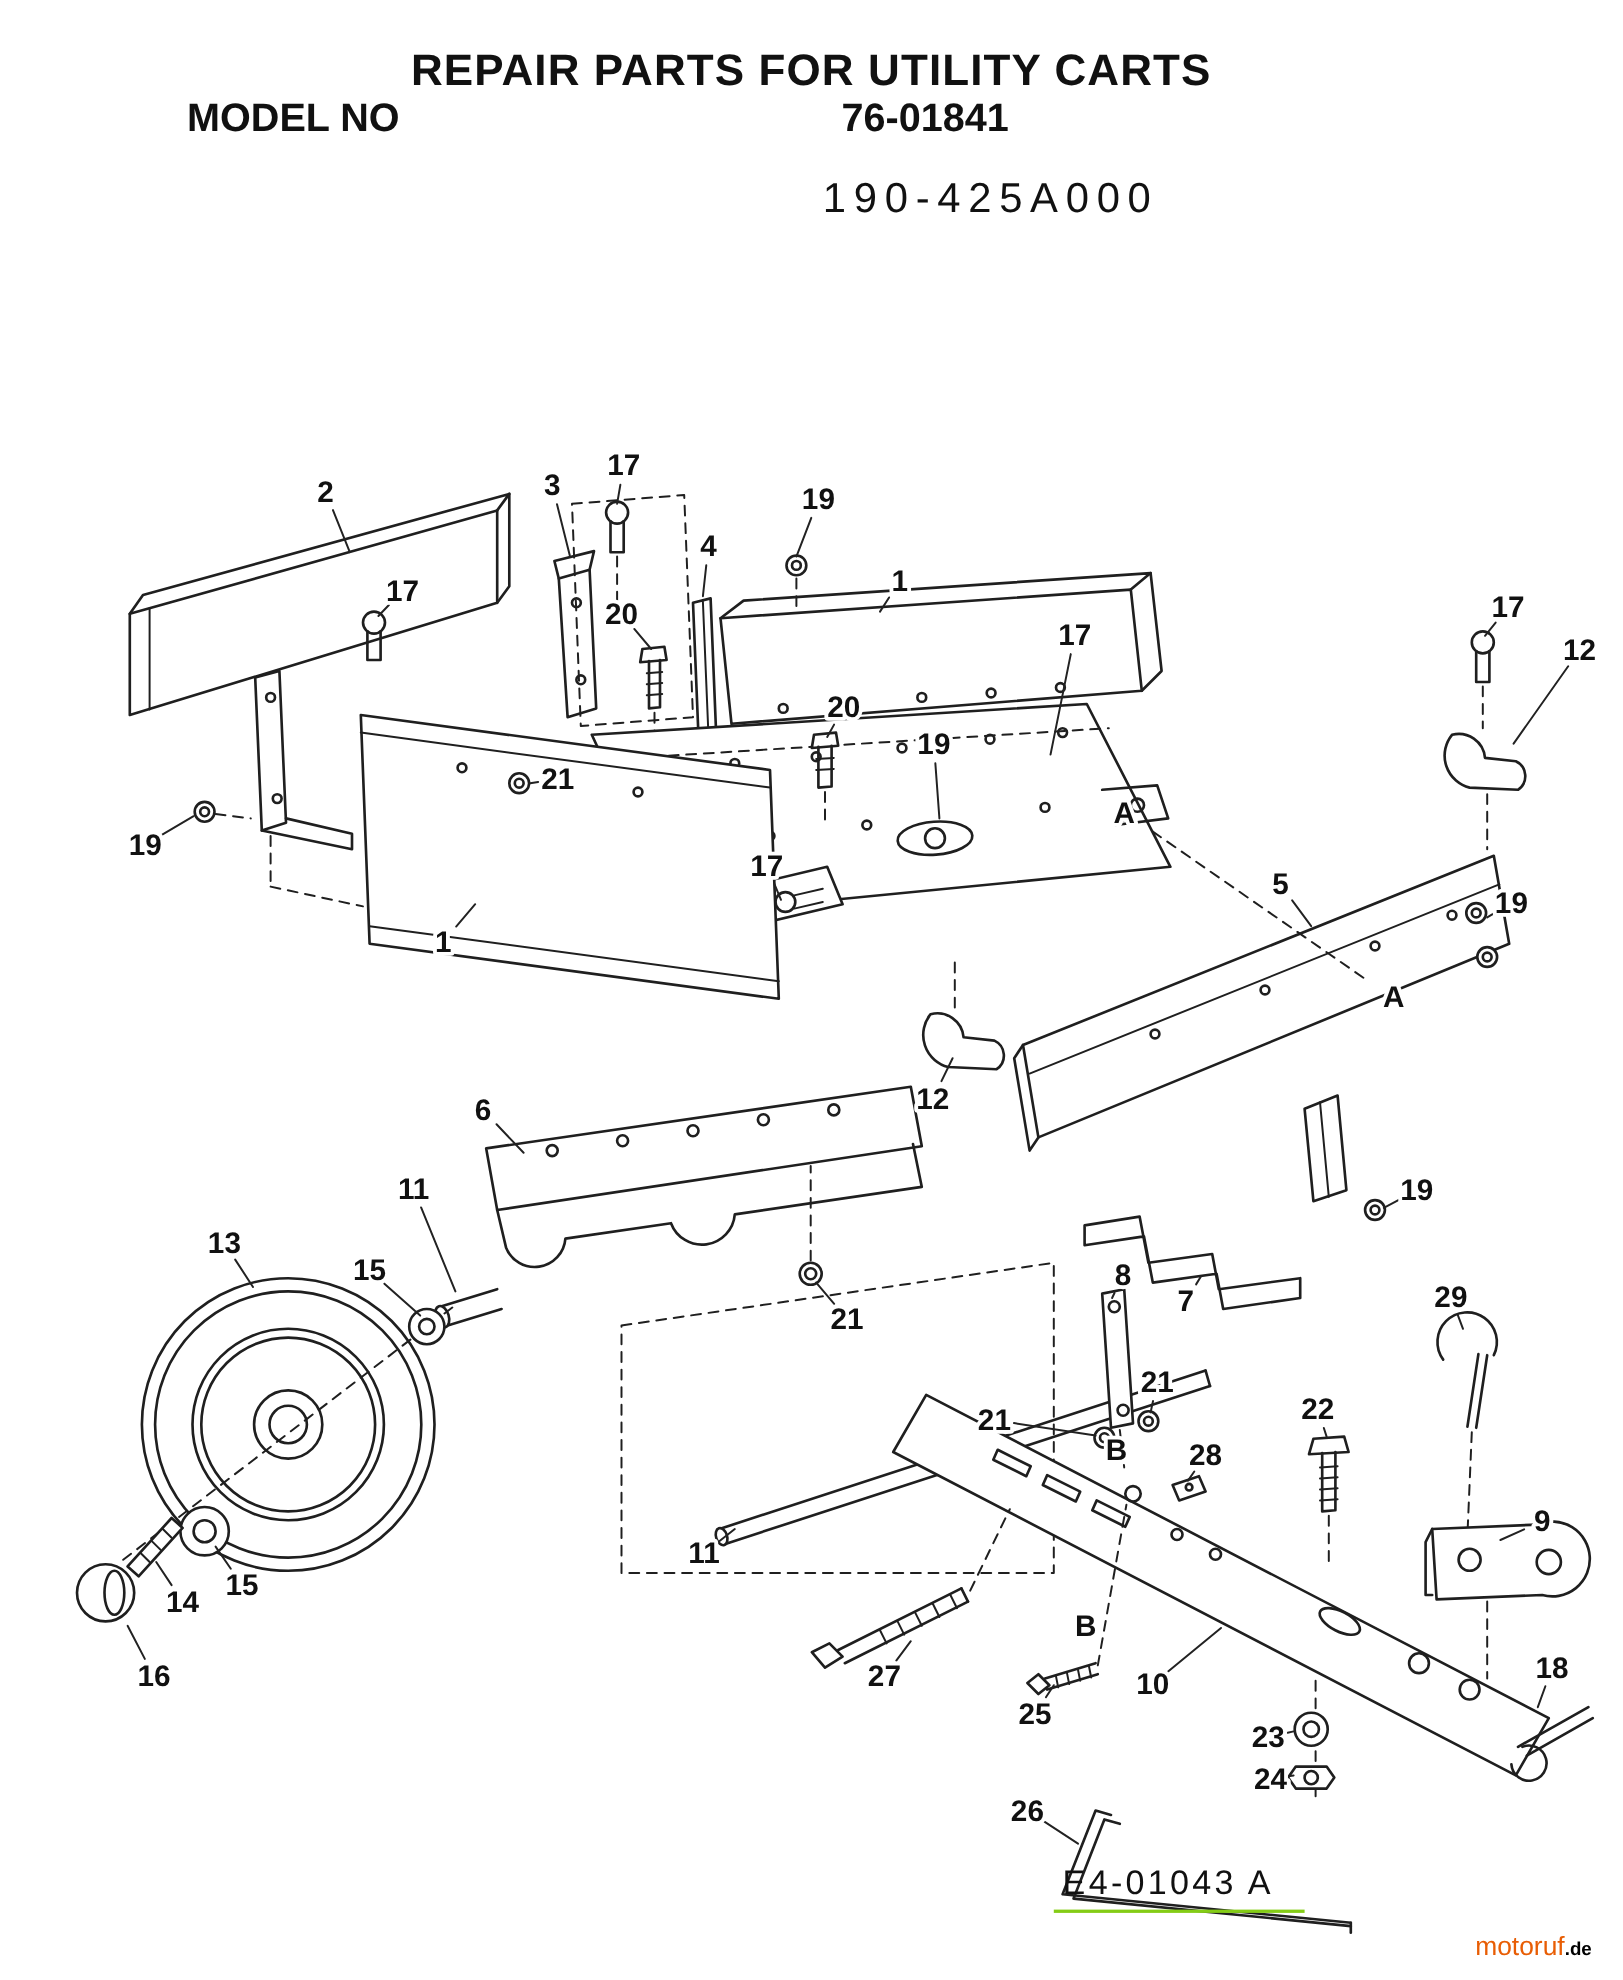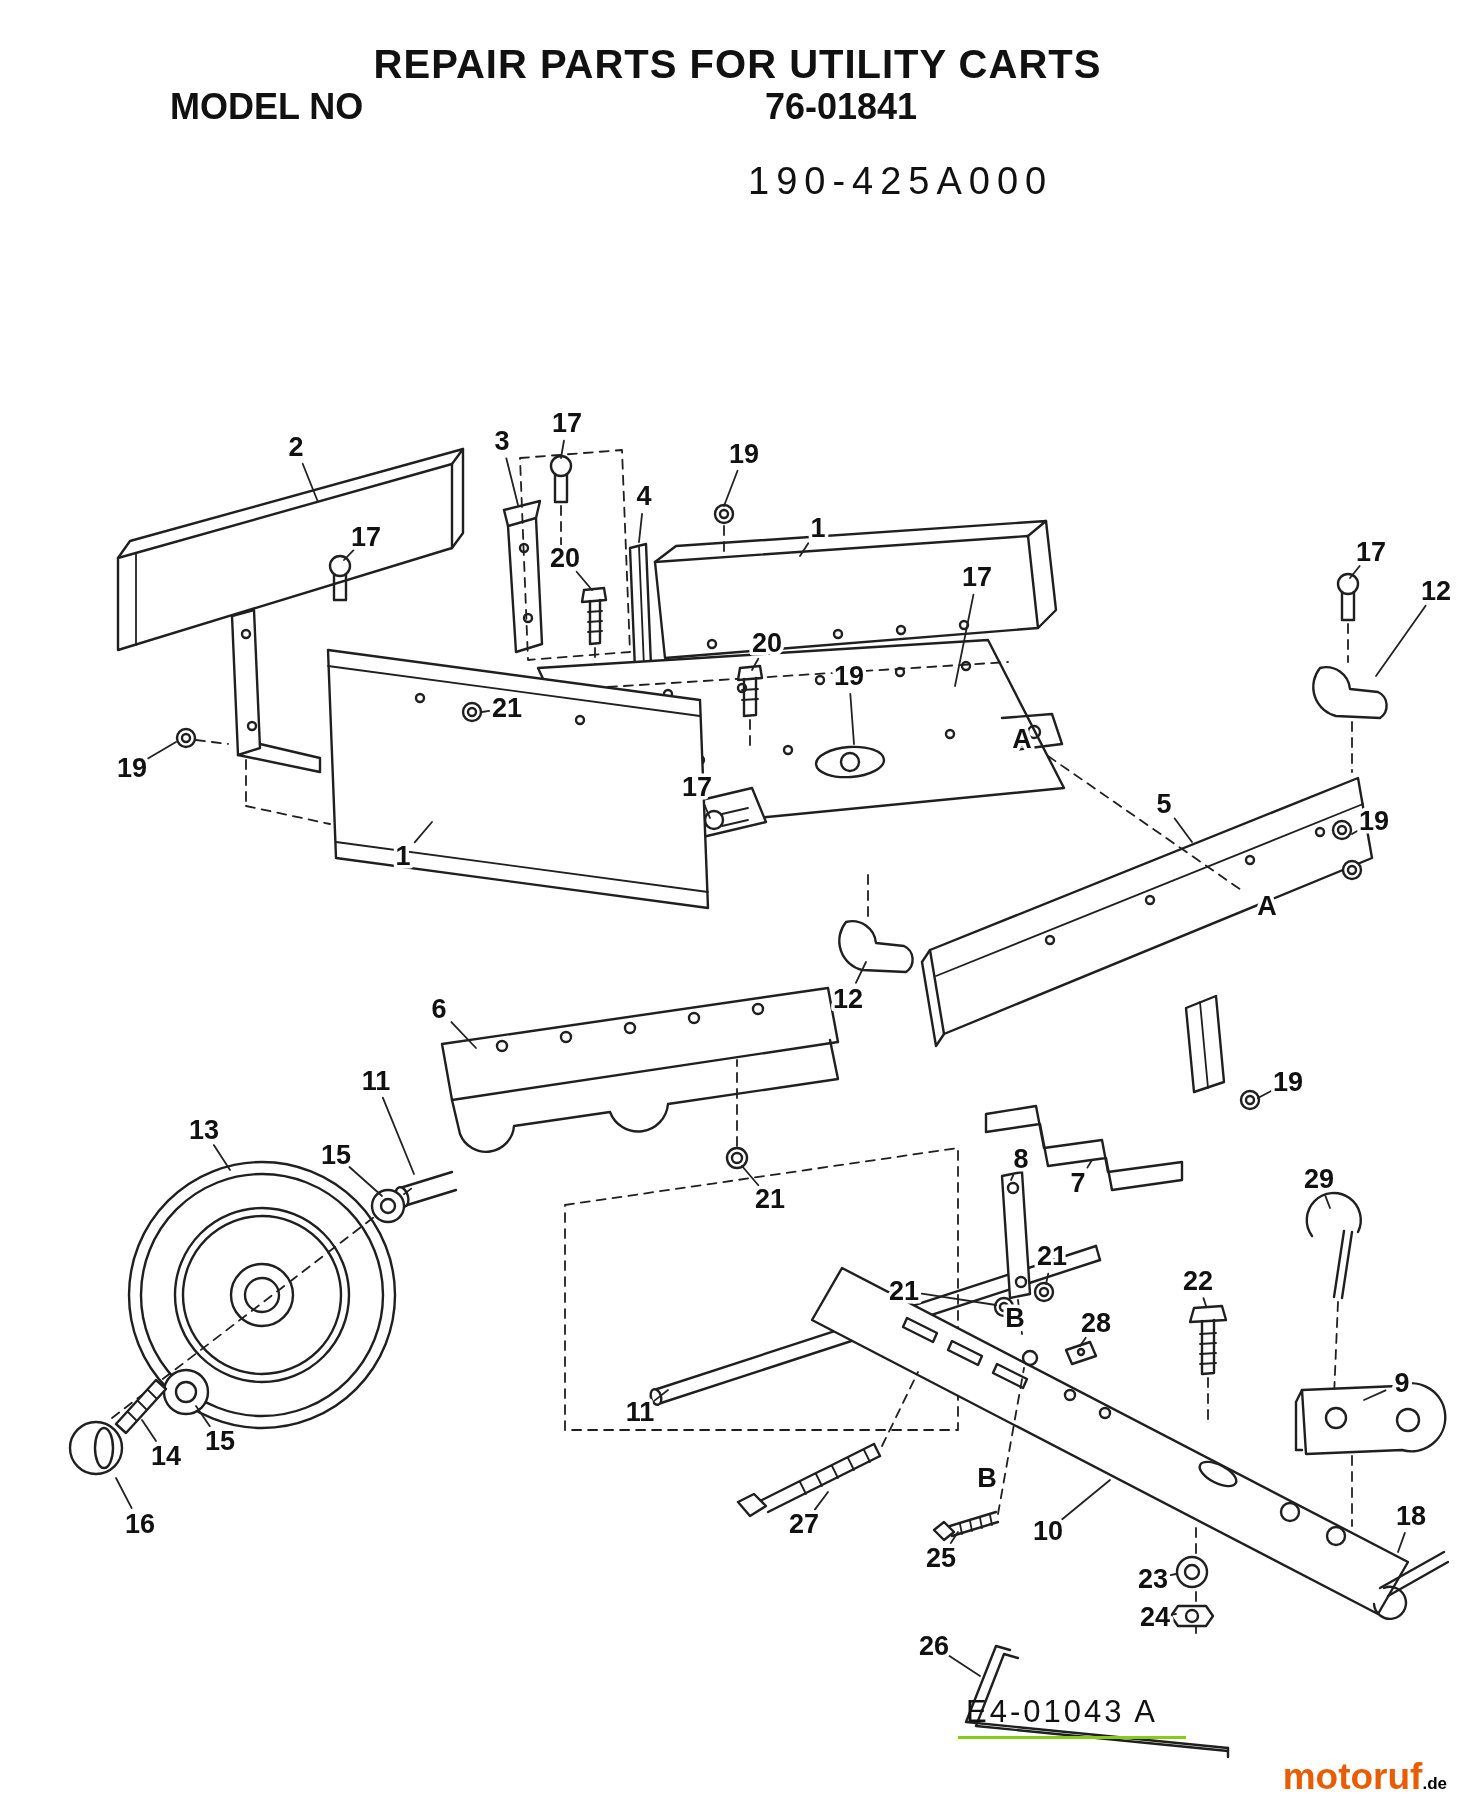--- a/index.html
+++ b/index.html
@@ -7,21 +7,21 @@
         font-family:"Liberation Sans", sans-serif;color:#111;}
   #diagram-svg{position:absolute;left:0;top:0;width:1475px;height:1800px;}
   .hdr{position:absolute;white-space:nowrap;}
   .title{left:50%;top:20px;transform:translateX(-50%);font-size:40px;font-weight:bold;letter-spacing:1px;margin-top:22px;}
   .model-label{left:170px;top:86px;font-size:36px;font-weight:bold;}
   .model-number{left:765px;top:86px;font-size:36px;font-weight:bold;}
   .variant-code{left:748px;top:160px;font-size:38px;font-weight:500;letter-spacing:7px;}
   .drawing-number{left:958px;top:1694px;font-size:31px;font-weight:500;letter-spacing:3px;
                   border-bottom:3px solid #84cc16;padding:0 28px 6px 8px;}
   .watermark{right:28px;top:1756px;position:absolute;white-space:nowrap;}
-  .wm-brand{font-size:37px;font-weight:bold;}
+  .wm-brand{font-size:24px;font-weight:normal;}
   .wm-tld{font-size:17px;font-weight:bold;}
   
   .ink{stroke:#1f1f1f;fill:none;stroke-width:2.4;stroke-linejoin:round;stroke-linecap:round;}
   .thin{stroke-width:1.8;}
   .fillw{fill:#ffffff;}
   .dash{stroke-dasharray:9 7;stroke-width:1.8;}
   .leader{stroke:#222;stroke-width:1.8;}
   .part-label{font:bold 27px "Liberation Sans", sans-serif;fill:#111;text-anchor:middle;
               dominant-baseline:central;paint-order:stroke;stroke:#ffffff;stroke-width:7;}
 </style>

